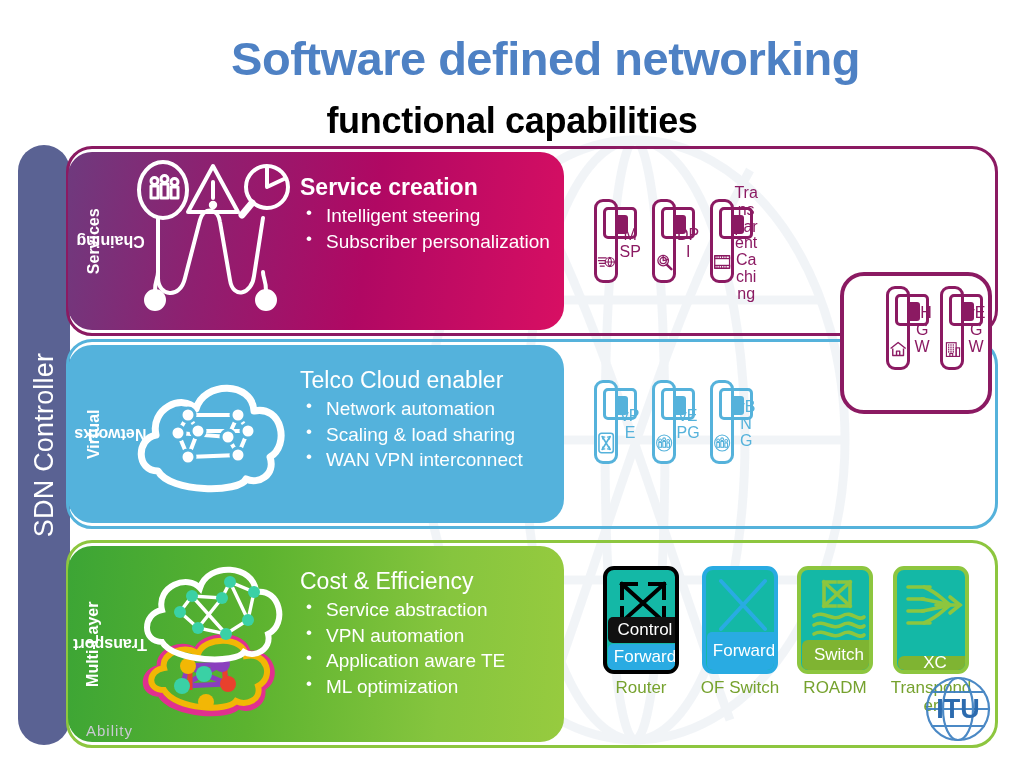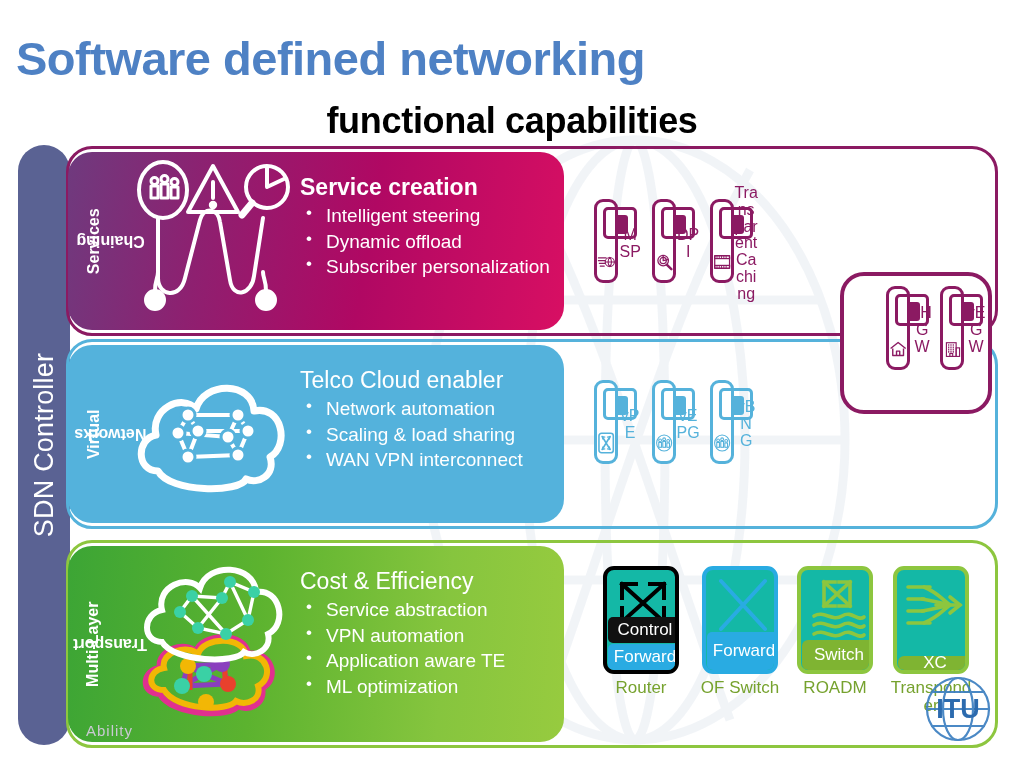--- a/index.html
+++ b/index.html
@@ -13,22 +13,22 @@
 
   
   .watermark {
     position: absolute; left: 400px; top: 110px;
     width: 470px; height: 640px;
     opacity: .55; pointer-events: none;
   }
 
   
   .title-main {
-    position: absolute; left: 16px; top: 34px; width: 860px;
-    text-align: left;
+    position: absolute; left: 0; top: 34px; width: 860px;
+    text-align: right;
     font-size: 47px; font-weight: bold; color: #4E81C4;
     letter-spacing: -.5px; line-height: 1.06;
   }
   .title-sub {
     position: absolute; left: 0; top: 100px; width: 1024px;
     text-align: center;
     font-size: 36px; font-weight: bold; color: #000000;
     letter-spacing: -.3px;
   }
 
@@ -237,21 +237,20 @@
           <path d="M25 131 C25 120 28 118 28 112"></path>
           <path d="M136 131 C136 120 133 118 133 112"></path>
         </g>
       </svg>
     </div>
 
     <div class="band-txt">
       <div class="head">Service creation</div>
       <ul>
         <li>Intelligent steering</li>
-        <li>Dynamic offload</li>
         <li>Subscriber personalization</li>
       </ul>
     </div>
   </div>
 
   <div class="icon-group" id="grp-msp">
     <div class="dev">
       <div class="box">
         <div class="screen"></div>
         <div class="glyph">

